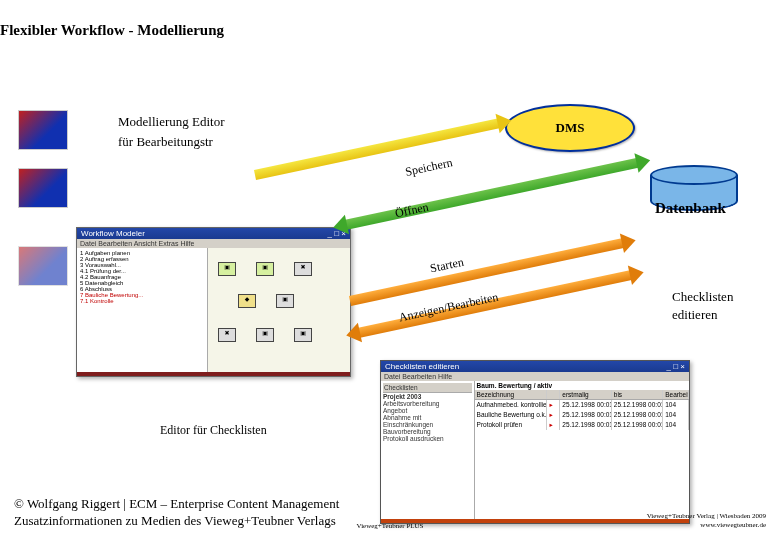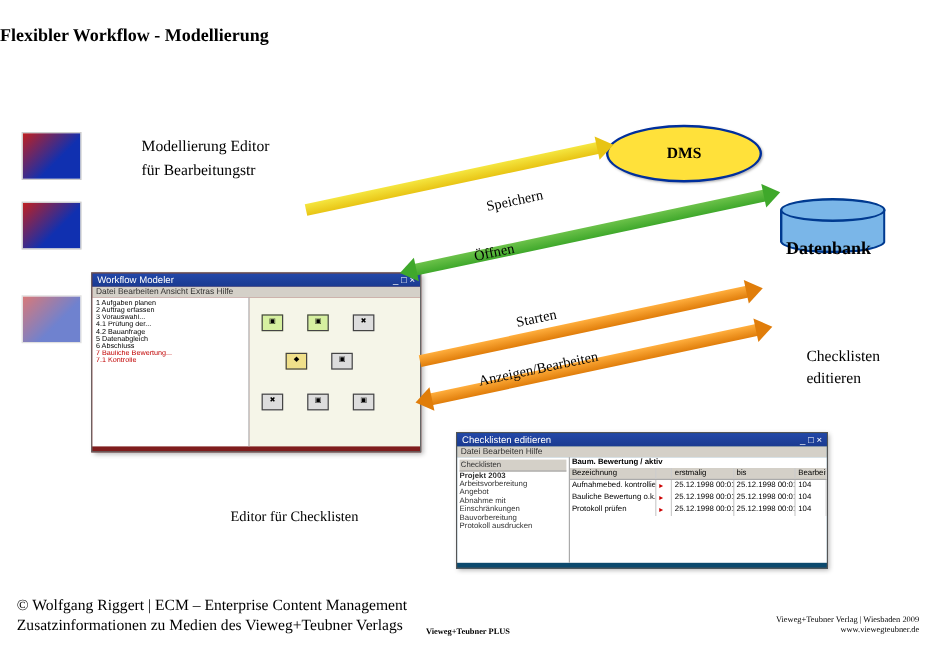--- a/index.html
+++ b/index.html
@@ -183,30 +183,29 @@
     line-height: 1.4;
   }
 
   .check-desc {
     position: absolute;
     left: 160px;
     top: 422px;
     font-size: 12px;
     text-align: left;
     line-height: 1.4;
-    margin-left: 32px;
   }
 
   .check-window {
     position: absolute;
     left: 380px;
     top: 360px;
     width: 310px;
-    height: 114px;
-    background: #0c4a6e;
+    height: 164px;
+    background: #c2410c;
     border: 1px solid #555;
     box-shadow: 2px 2px 4px rgba(0,0,0,.3);
     font-family: Tahoma, sans-serif;
   }
   .check-body {
     display: flex;
     height: calc(100% - 24px);
   }
   .check-tree {
     width: 32%;
@@ -240,21 +239,20 @@
     bottom: 10px;
     font-size: 13px;
     line-height: 1.3;
   }
   .footer-center {
     position: absolute;
     left: 50%;
     transform: translateX(-50%);
     bottom: 10px;
     font-size: 7px;
-    font-weight: bold;
   }
   .footer-right {
     position: absolute;
     right: 14px;
     bottom: 10px;
     font-size: 7px;
     text-align: right;
     line-height: 1.3;
   }
 </style>

